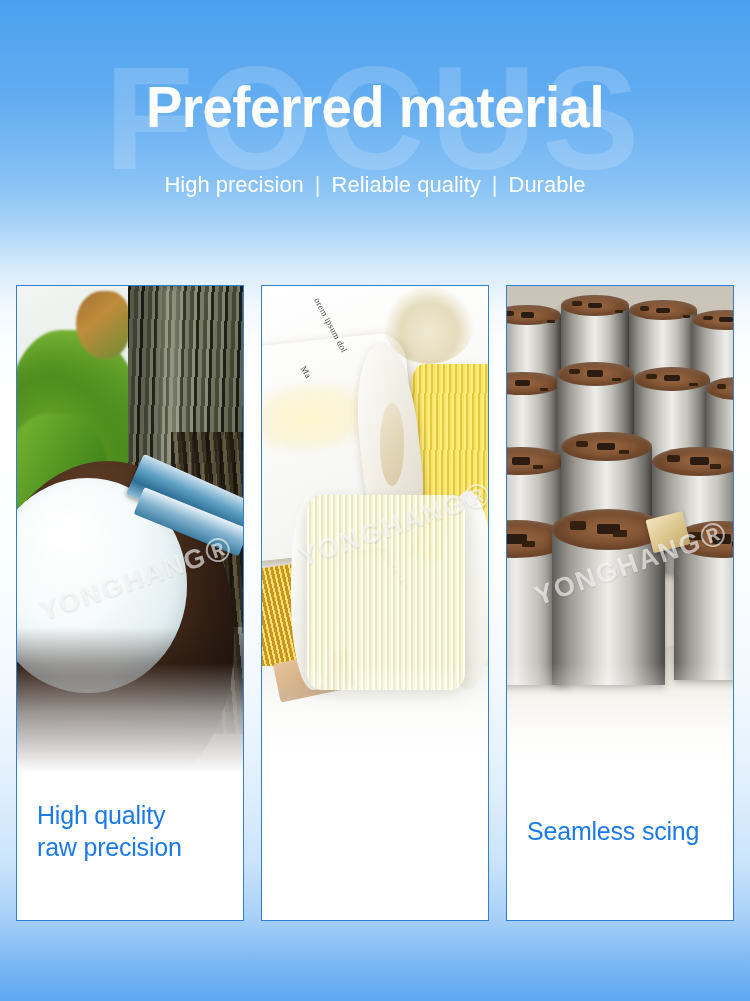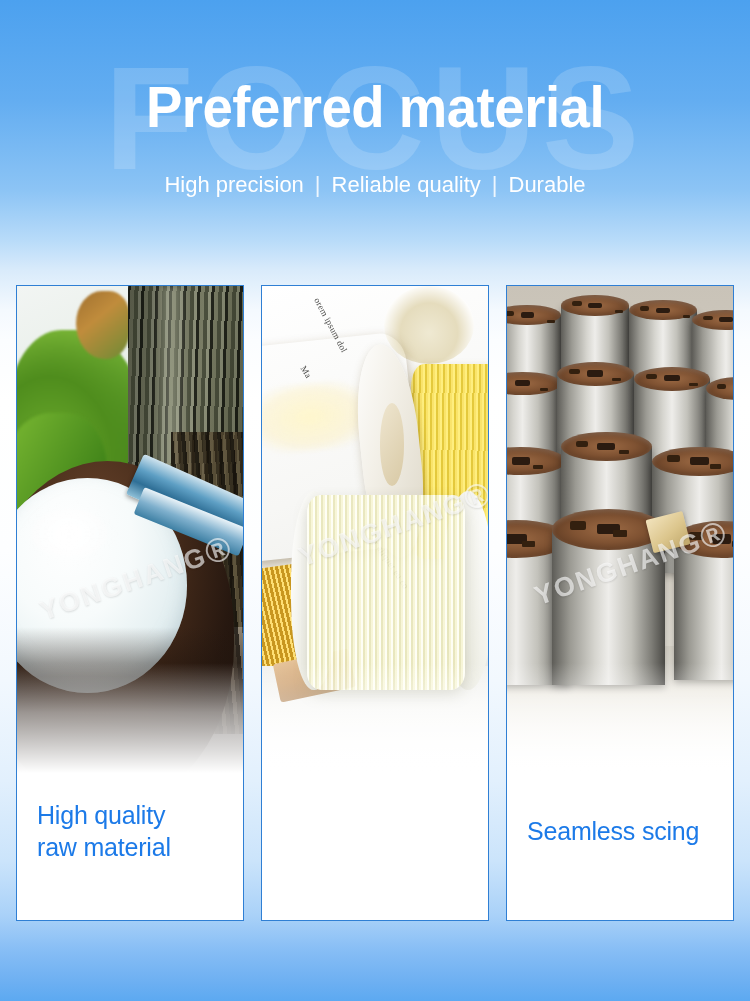--- a/index.html
+++ b/index.html
@@ -393,21 +393,21 @@
           <div class="s1-latex"></div>
           <div class="s1-latex-shine"></div>
           <div class="s1-tap"></div>
           <div class="s1-tap2"></div>
           <div class="s1-dark-bottom"></div>
         </div>
         <div class="photo-wm" style="left:8%; top:56%;"><span>YONGHANG</span><span class="reg">®</span></div>
       </div>
       <div class="card-caption">
         <div>High quality</div>
-        <div>raw material</div>
+        <div>raw precision</div>
       </div>
     </div>
 
     <div class="card">
       <div class="card-photo">
         <div class="scene">
           <div class="s2-paper"></div>
           <div class="s2-text s2-t1">orem ipsum dol</div>
           <div class="s2-text s2-t2">Ma</div>
           <div class="s2-text s2-t3">scing elit.</div>

